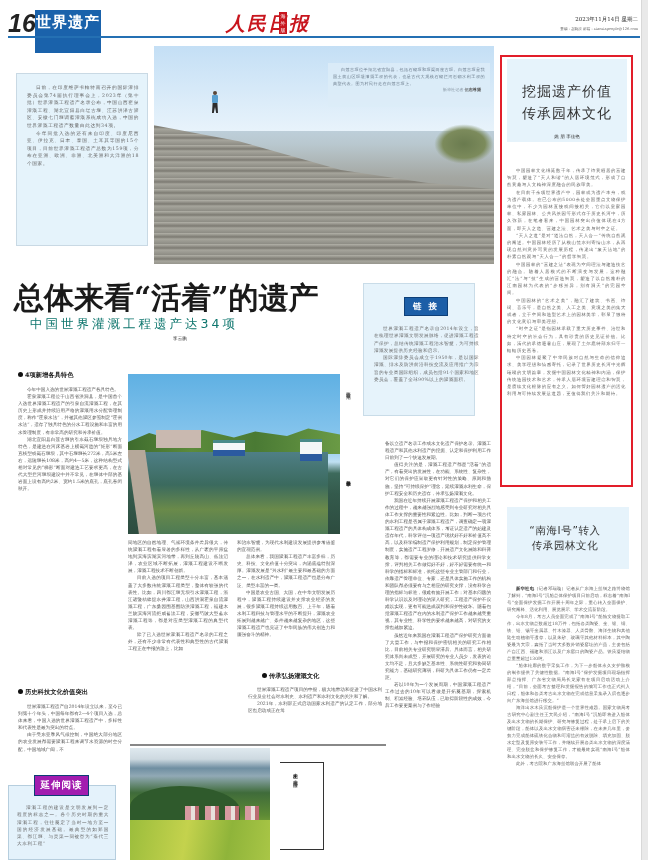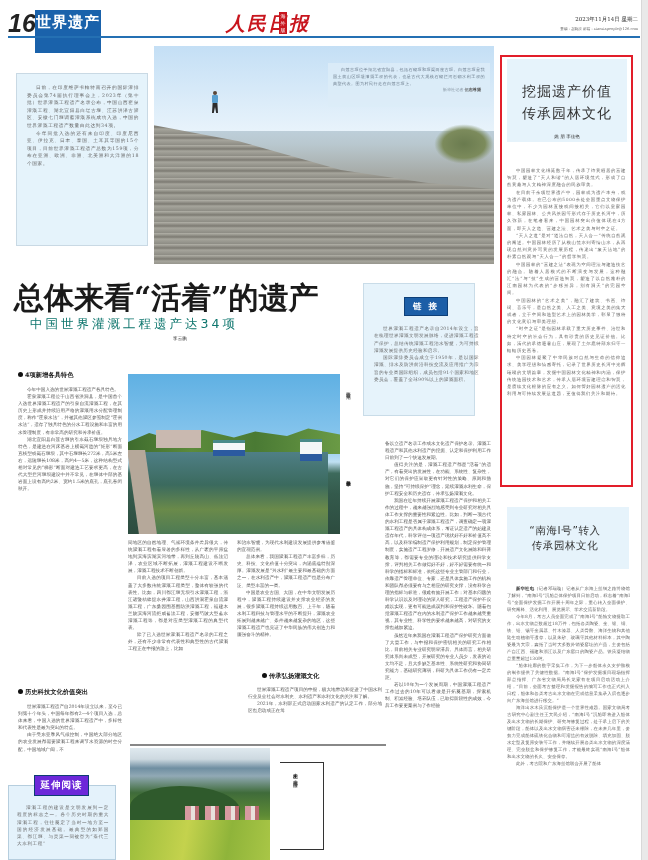--- a/index.html
+++ b/index.html
@@ -74,21 +74,21 @@
   .photo-bot .hill { position:absolute; left:0; top:38px; width:110px; height:45px; background:#2f5a2c; border-radius: 50% 60% 0 0; }
   .photo-bot .field { position:absolute; left:0; top:72px; width:100%; height:40px; background: linear-gradient(100deg, #9bbd3c, #c4d24d 40%, #8fb43a 70%, #a9c646 100%); }
   .photo-bot .roofs { position:absolute; left:55px; top:58px; width:80px; height:14px; background: repeating-linear-gradient(90deg, #d79aa0 0 6px, #e8e0dc 6px 10px, #b96a70 10px 14px, transparent 14px 20px); }
   .bot-rule { left: 130px; top: 744px; width: 256px; height: 2px; background: #888; }
   .bot-cap-box { left: 280px; top: 762px; width: 44px; height: 88px; border-right: 1.5px solid #333; border-top: 1px solid #333; border-bottom: 1px solid #333; }
   .bot-cap { left: 288px; top: 770px; width: 10px; font-size: 4.4px; line-height: 6px; color: #444; writing-mode: vertical-rl; letter-spacing: 0.6px; }
   .bot-cap b { color: #111; }
 
   
   .yanshen-box { left: 8px; top: 785px; width: 108px; height: 75px; background: #e4f2fb; border: 1px solid #b6cede; }
-  .yanshen-tag { left: 34px; top: 775px; width: 55px; height: 21px; background: #6d28d9; border: 1.5px solid #0d3d74; color: #fff; font-family: "DejaVu Sans", sans-serif; font-weight: bold; font-size: 9.5px; line-height: 18px; text-align: center; letter-spacing: 1px; }
+  .yanshen-tag { left: 34px; top: 775px; width: 55px; height: 21px; background: #a21caf; border: 1.5px solid #0d3d74; color: #fff; font-family: "DejaVu Sans", sans-serif; font-weight: bold; font-size: 9.5px; line-height: 18px; text-align: center; letter-spacing: 1px; }
   .yanshen-box .txt { position:absolute; left:8px; top:18px; width:92px; font-size: 4.6px; line-height: 7.3px; letter-spacing: 0.6px; color: #6a6a6a; }
 
   
   .red-box { left: 500px; top: 55px; width: 133px; height: 432px; border: 2.5px solid #e21e2a; background: #fff; }
   .red-title-box { left: 507px; top: 59px; width: 120px; height: 83px; background: #e6f3fb; }
   .red-title { left: 507px; top: 80px; width: 120px; text-align: center; font-family: "DejaVu Sans", sans-serif; font-size: 14px; line-height: 22px; color: #333; letter-spacing: 1px; }
   .red-byline { left: 507px; top: 134px; width: 120px; text-align: center; font-size: 4.5px; color: #333; font-family: "DejaVu Sans", sans-serif; }
   .red-body { left: 507px; top: 167px; width: 119px; }
   .red-body .txt { font-size: 4.4px; line-height: 7.2px; letter-spacing: 0.55px; color: #666; }
 

